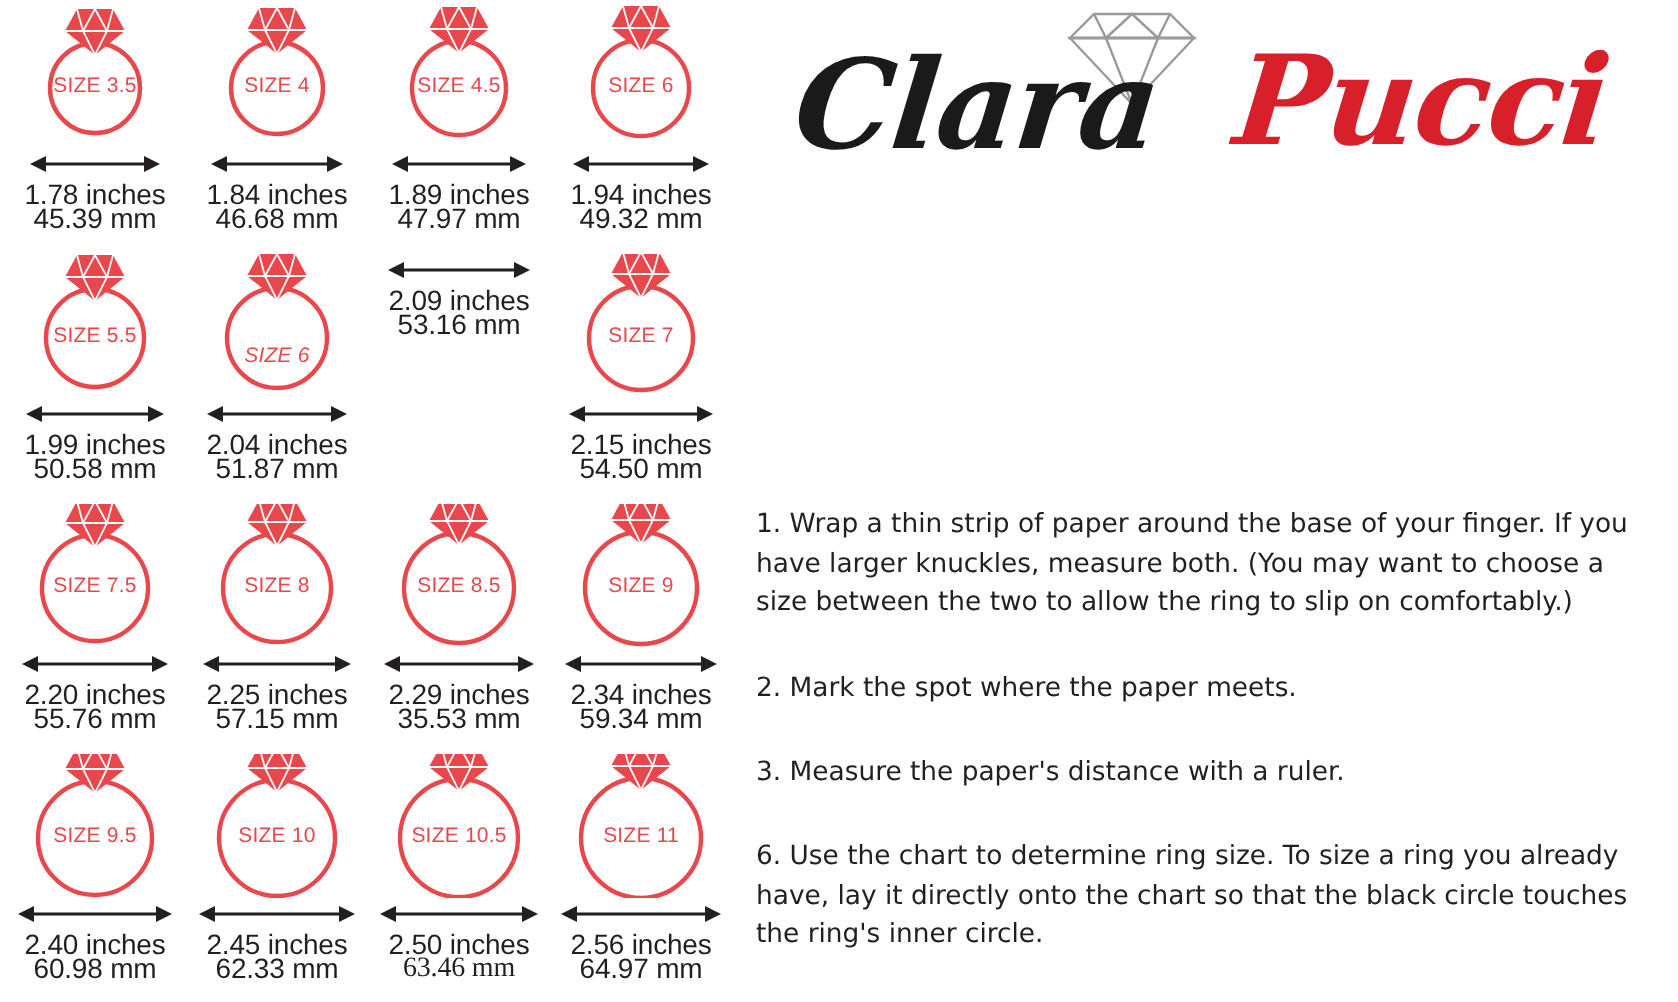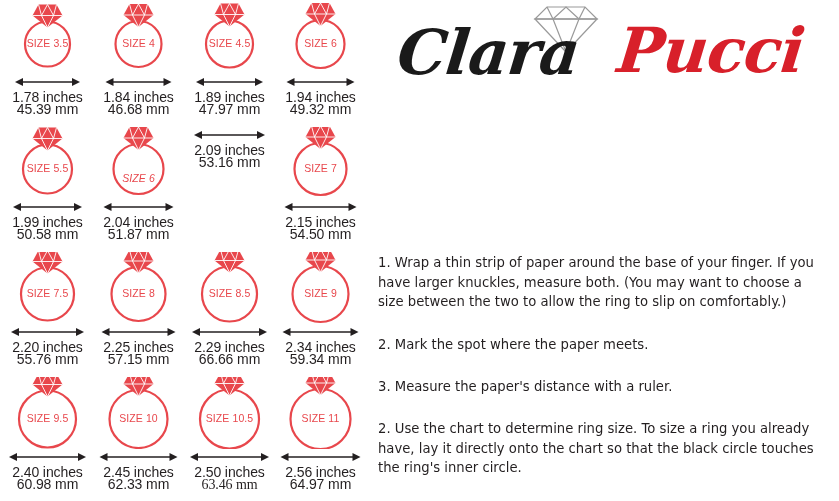--- a/index.html
+++ b/index.html
@@ -378,21 +378,21 @@
             </g>
           </svg>
           <div class="size-label" style="top: 35px;">SIZE 8.5</div>
         </div>
         <div class="arrow-row"><svg width="91" height="16" viewBox="0 0 91 16">
             <line x1="14" y1="8" x2="77" y2="8" stroke="#231f20" stroke-width="1.6"></line>
             <polygon points="8,8 16,4 16,12" fill="#231f20"></polygon>
             <polygon points="83,8 75,4 75,12" fill="#231f20"></polygon>
           </svg></div>
         <div class="meas">2.29 inches</div>
-        <div class="meas" style="margin-top: 0px;">66.66 mm</div>
+        <div class="meas" style="margin-top: 0px;">35.53 mm</div>
       </div>
       <div class="ring-cell">
         <div class="ring-svg-wrap">
           <svg width="91" height="72" viewBox="0 0 91 72">
             <circle cx="45.5" cy="42" r="28" fill="none" stroke="#e8474c" stroke-width="2.2"></circle>
             <g fill="#e8474c">
               <path d="M30.5 8 L36.5 -3 L54.5 -3 L60.5 8 L45.5 20 Z"></path>
             </g>
             <g stroke="#ffffff" stroke-width="0.9" fill="none">
               <path d="M30.5 8 L60.5 8"></path>
@@ -520,15 +520,15 @@
       </svg>
     </div>
     <div class="logo-clara">Clara</div>
     <div class="logo-pucci">Pucci</div>
   </div>
 
 
   <div class="step" id="step1">1.  Wrap a thin strip of paper around the base of your finger. If you have larger knuckles, measure both. (You may want to choose a size between the two to allow the ring to slip on comfortably.)</div>
   <div class="step" id="step2">2.  Mark the spot where the paper meets.</div>
   <div class="step" id="step3">3.  Measure the paper's distance with a ruler.</div>
-  <div class="step" id="step4">2.  Use the chart to determine ring size. To size a ring you already have, lay it directly onto the chart so that the black circle touches the ring's inner circle.</div>
+  <div class="step" id="step4">6.  Use the chart to determine ring size. To size a ring you already have, lay it directly onto the chart so that the black circle touches the ring's inner circle.</div>
 
 </div>
 
 </body></html>

